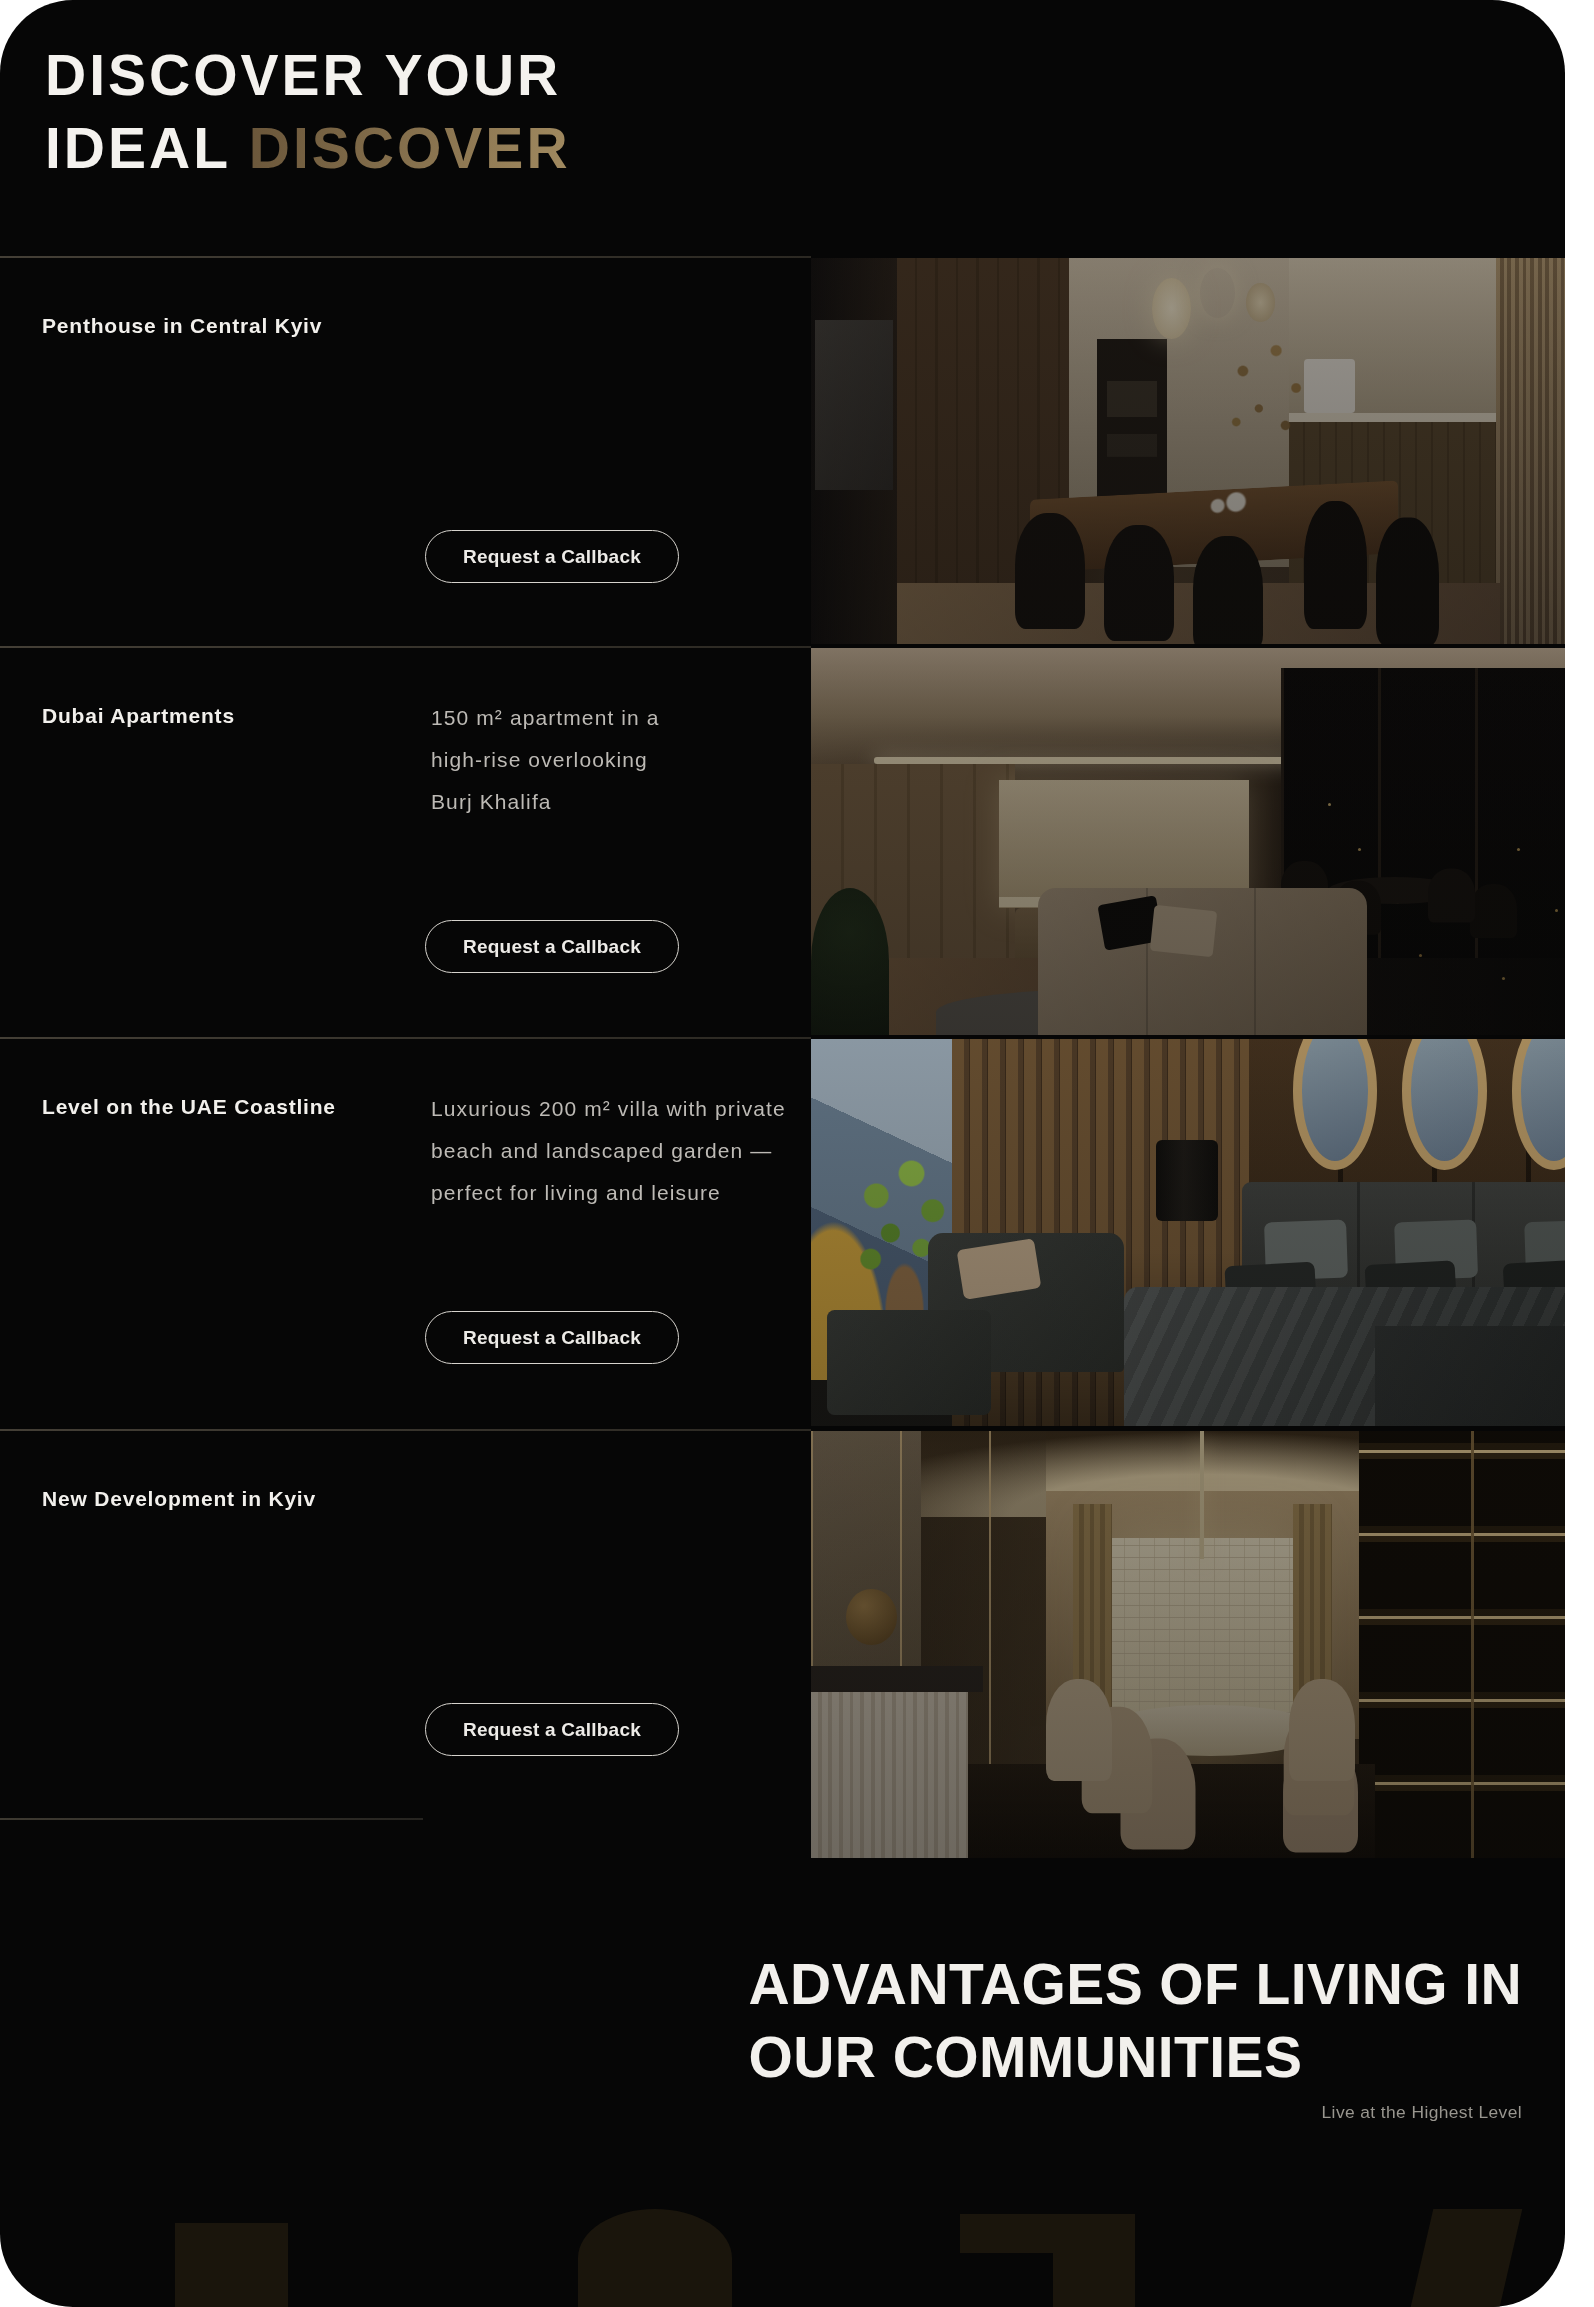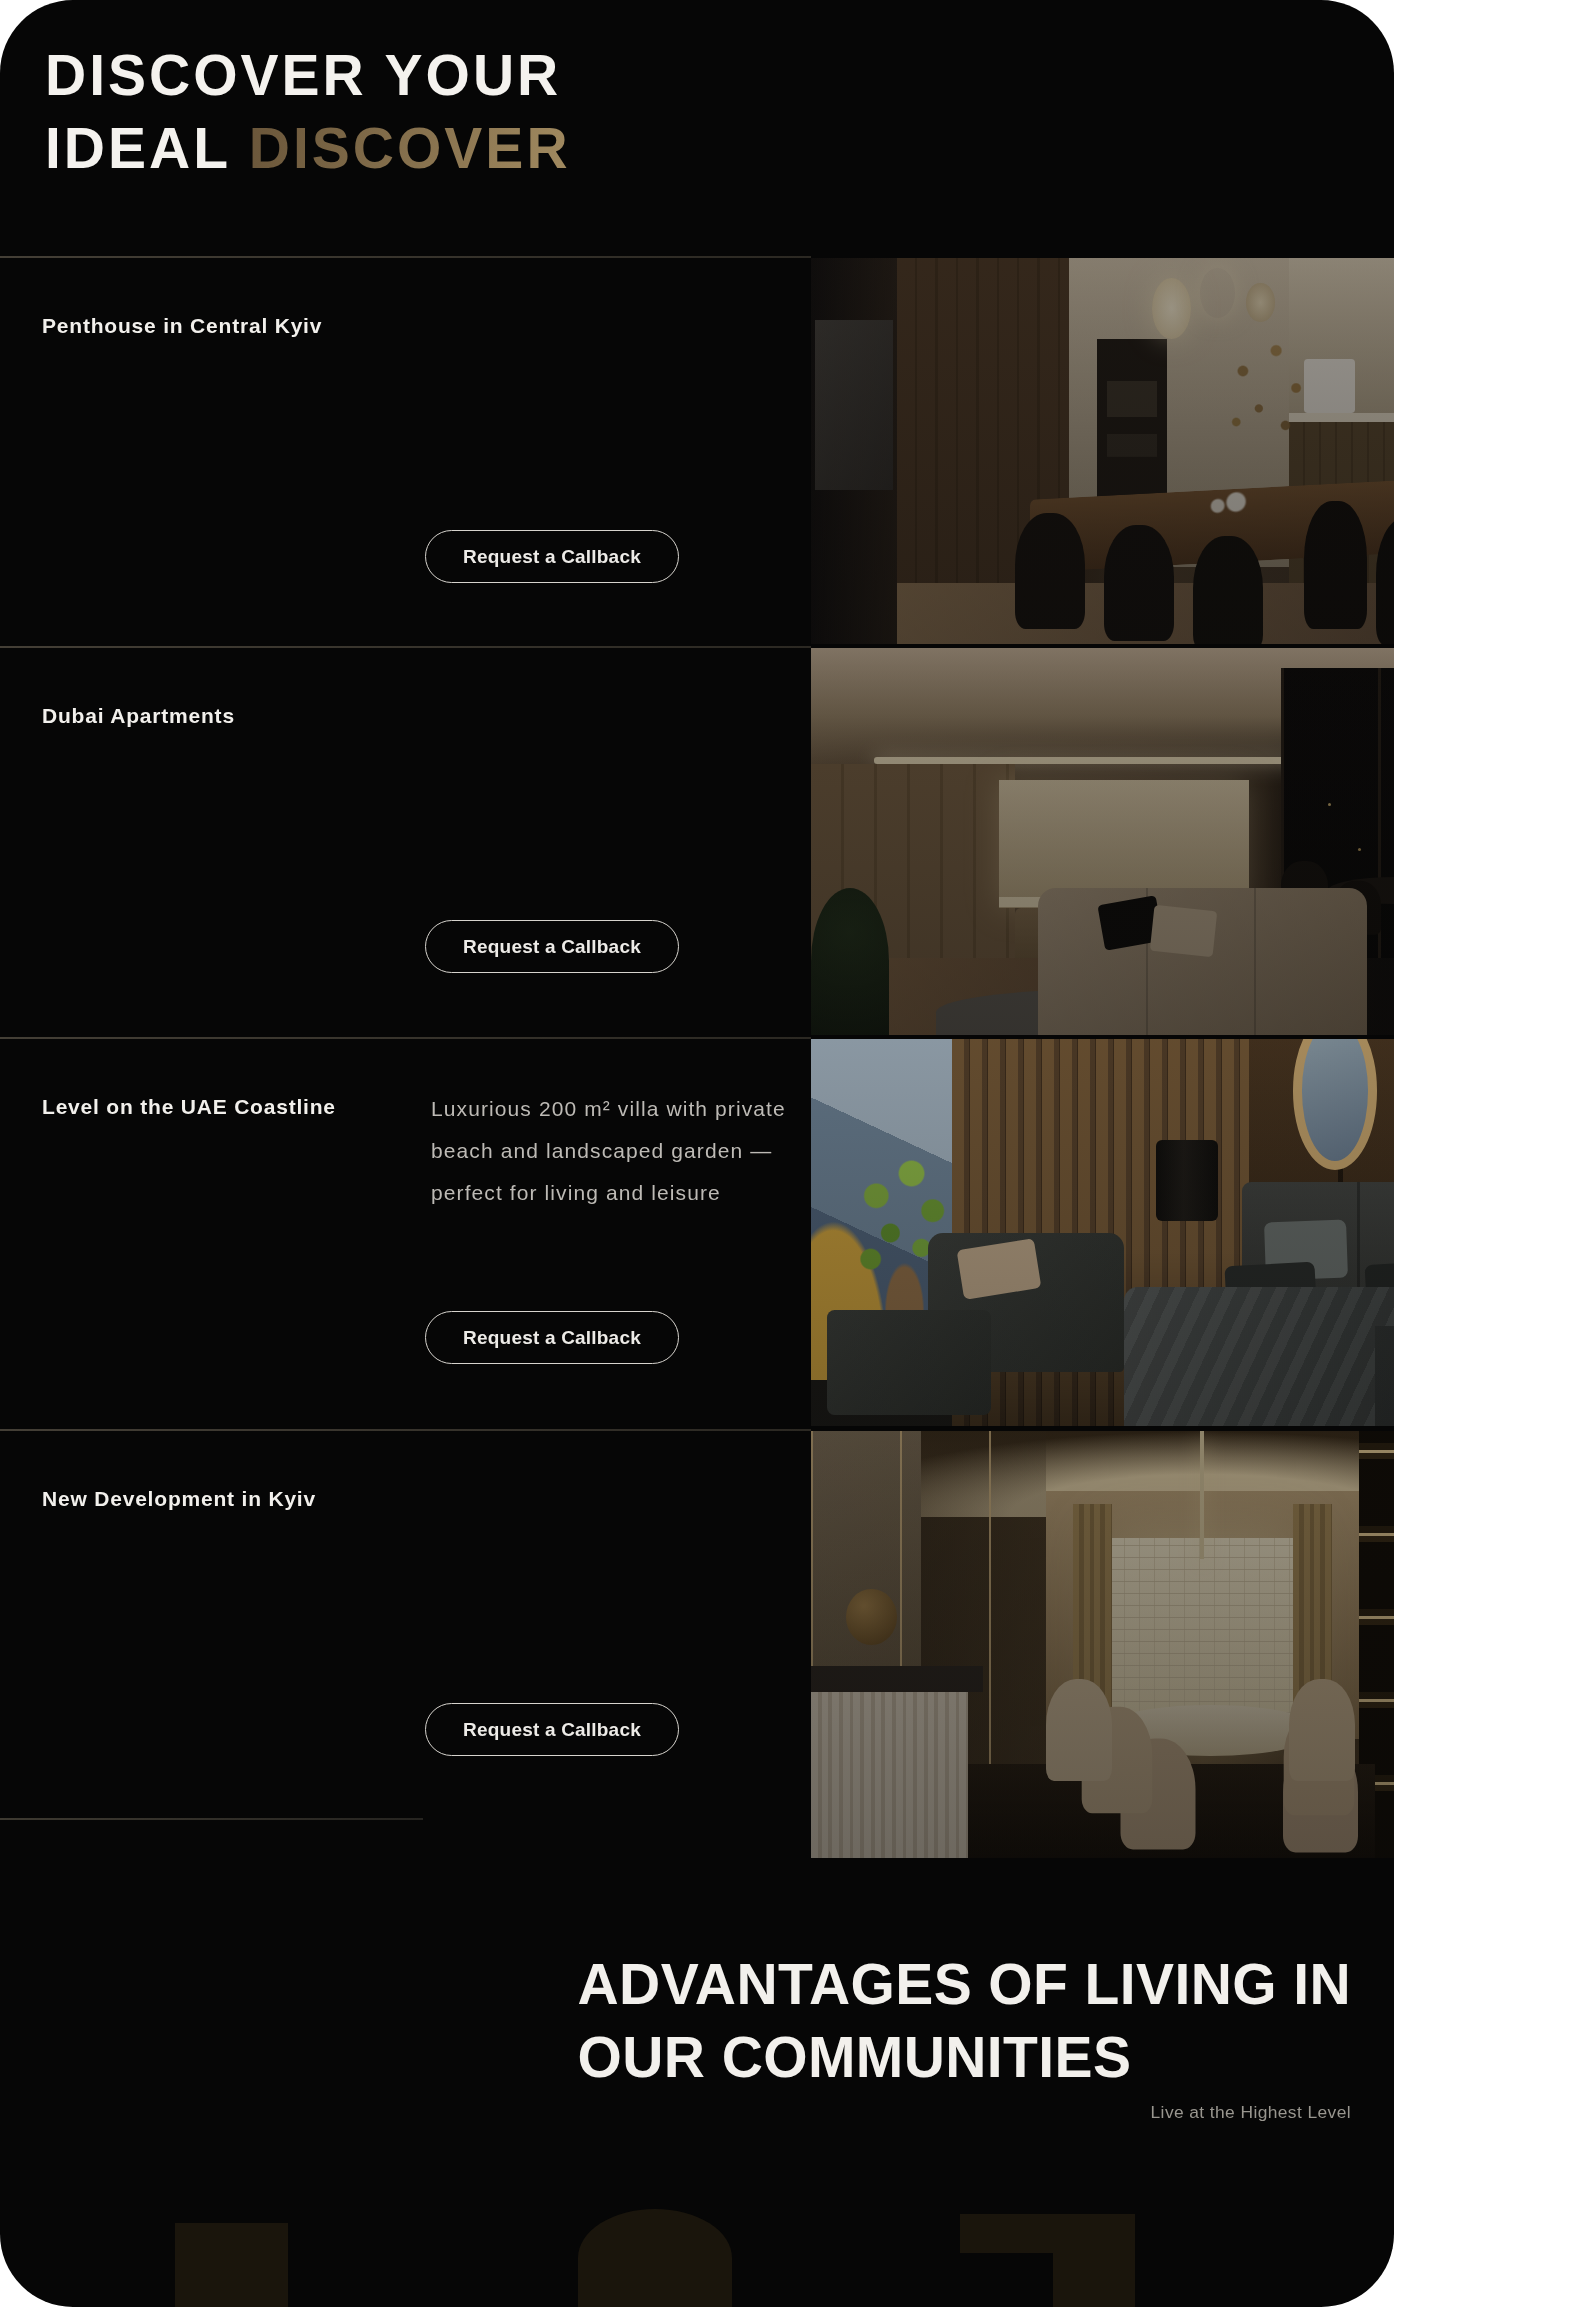--- a/index.html
+++ b/index.html
@@ -1,16 +1,16 @@
 <!DOCTYPE html>
 <html style="--page_bg: #060606; --accent_gold: #8a744e; --accent_gold_light: #a18a60; --accent_gold_dark: #6a563a; --title: #f2f0ec; --description: #bdbab5; --divider: #3a362e; --button_border: #d6d3cd; --button_text: #edebe7; --tagline: #99968f; --watermark: #1a150c;font-size:12px"><head>
 <meta charset="utf-8">
 <style>
   html,body{margin:0;padding:0;background:#ffffff;}
-  #page{position:relative;width:1394px;height:2307px;background:var(--page_bg,#060606);
+  #page{position:relative;width:1565px;height:2307px;background:var(--page_bg,#060606);
         border-radius:73px;overflow:hidden;font-family:"Liberation Sans","DejaVu Sans",sans-serif;}
   
   #hero-title{position:absolute;left:45px;top:39px;margin:0;font-size:57px;line-height:73px;
               font-weight:800;letter-spacing:3px;color:#f4f2ee;}
   .gold{color:var(--accent_gold,#8a744e);}
   @supports ((background-clip:text) or (-webkit-background-clip:text)){
     .gold{background:linear-gradient(100deg,var(--accent_gold_dark,#6a563a),var(--accent_gold_light,#a18a60));
           -webkit-background-clip:text;background-clip:text;color:transparent;}
   }
   
@@ -238,20 +238,23 @@
       <div class="p1-table"></div>
       <div class="p1-chairL"></div>
       <div class="p1-chairR"></div>
       <div class="shade"></div>
     </div>
   </section>
 
   <section class="prop" style="top:646px">
     <div class="divider"></div>
     <h3 class="prop-title">Dubai Apartments</h3>
+    <p class="prop-desc">150 m² apartment in a
+high-rise overlooking
+Burj Khalifa</p>
     <button class="callback-btn">Request a Callback</button>
     <div class="photo photo-2">
       <div class="p2-ceiling"></div>
       <div class="p2-cove"></div>
       <div class="p2-wallL"></div>
       <div class="p2-niche"></div>
       <div class="p2-island"></div>
       <div class="p2-win"></div>
       <div class="p2-dots"></div>
       <div class="p2-table"></div>

